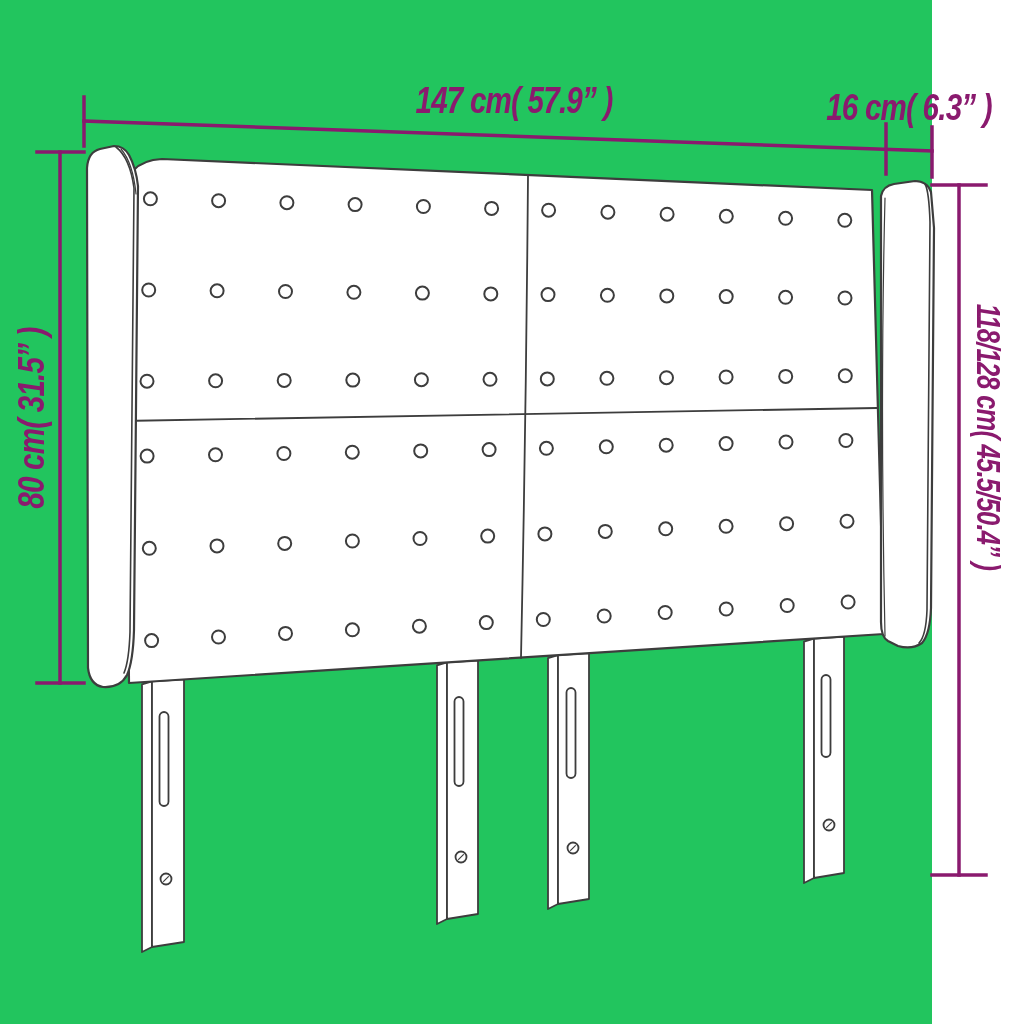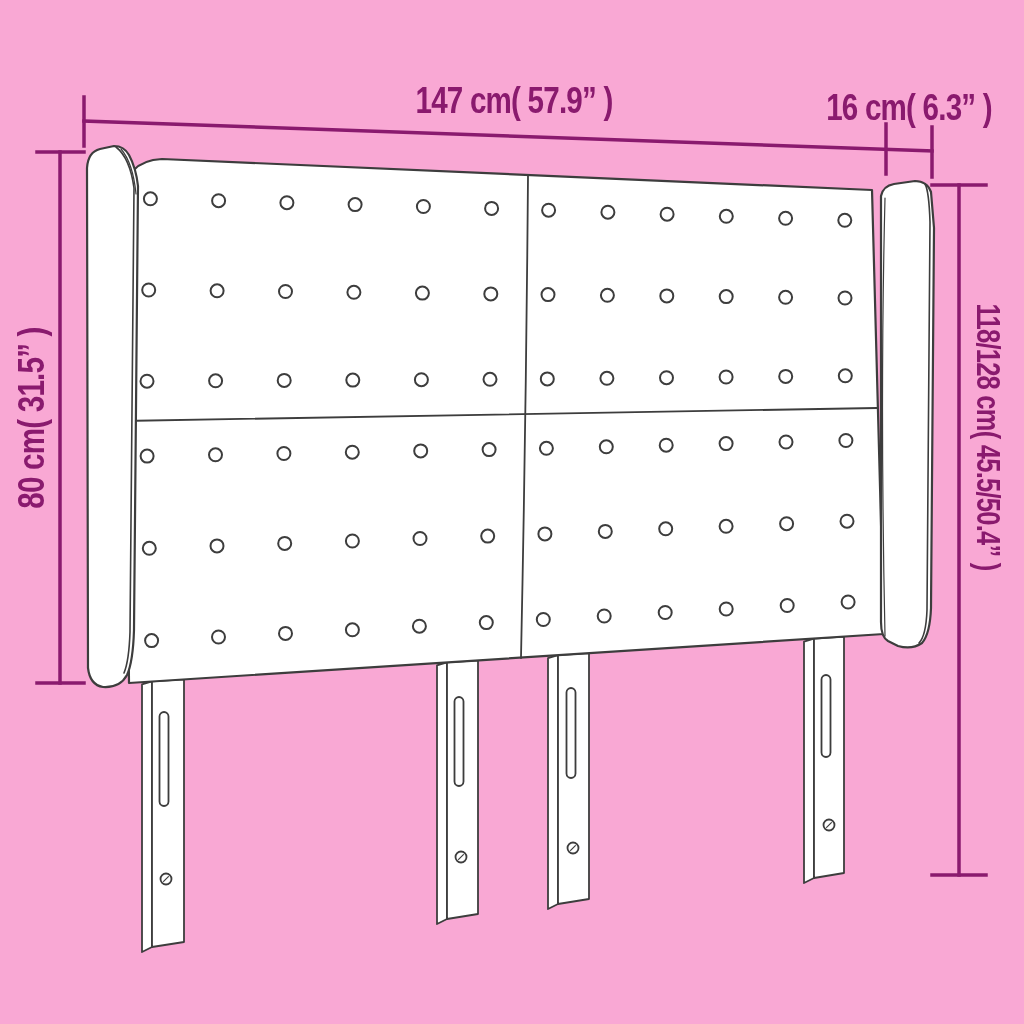--- a/index.html
+++ b/index.html
@@ -1,17 +1,17 @@
 <!DOCTYPE html>
 <html><head>
 <meta charset="utf-8">
 <style>
   html,body{margin:0;padding:0;background:#ffffff;width:1024px;height:1024px;overflow:hidden;}
-  .stage{position:relative;width:1024px;height:1024px;background:#f9a8d4;
-         font-family:"Liberation Sans","DejaVu Sans",sans-serif;}
+  .stage{position:relative;width:932px;height:1024px;background:#22c55e;
+         font-family:"Liberation Sans","DejaVu Sans",sans-serif;font-style:italic;}
   .stage svg{position:absolute;left:0;top:0;}
   .dim-label{position:absolute;width:0;height:0;}
   .dim-label > span{display:block;position:absolute;white-space:nowrap;
       font-weight:bold;letter-spacing:-1px;line-height:1;}
   .dim-label.h  > span{transform:translate(-50%,-50%) scaleX(0.80);}
   .dim-label.vl > span{transform:translate(-50%,-50%) rotate(-90deg) scaleX(0.80);}
   .dim-label.vr > span{transform:translate(-50%,-50%) rotate(90deg) scaleX(0.75);}
   .fs-top{font-size:37px;}
   .fs-left{font-size:37px;}
   .fs-right{font-size:34px;}

